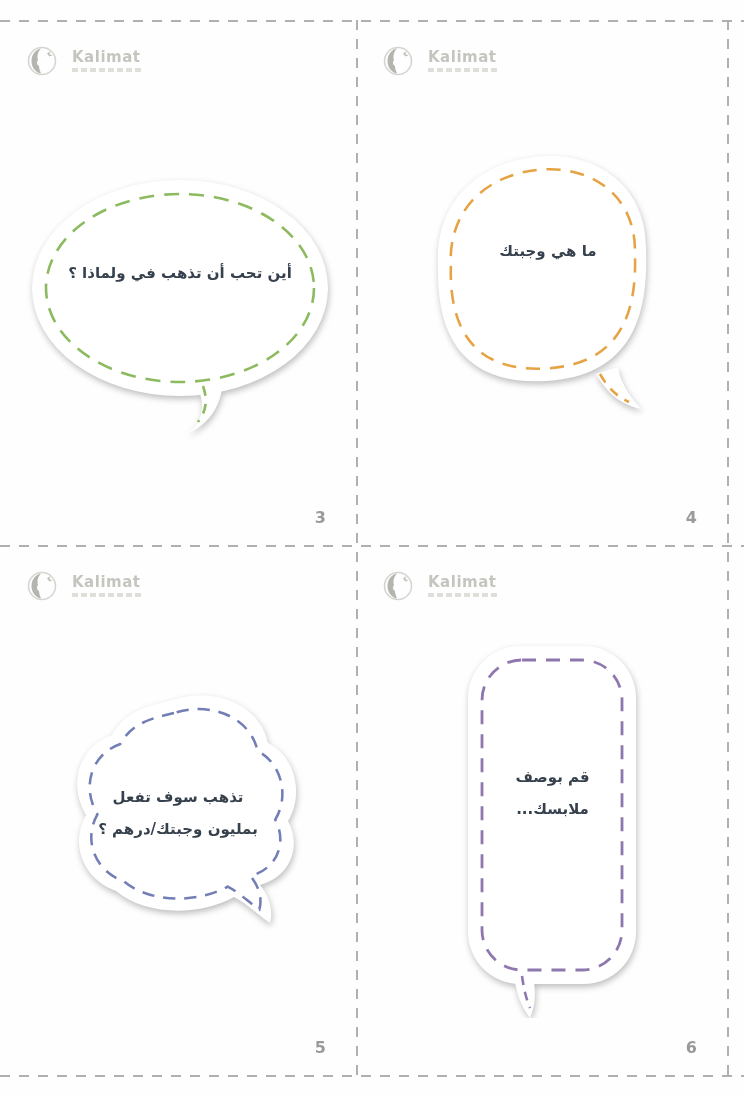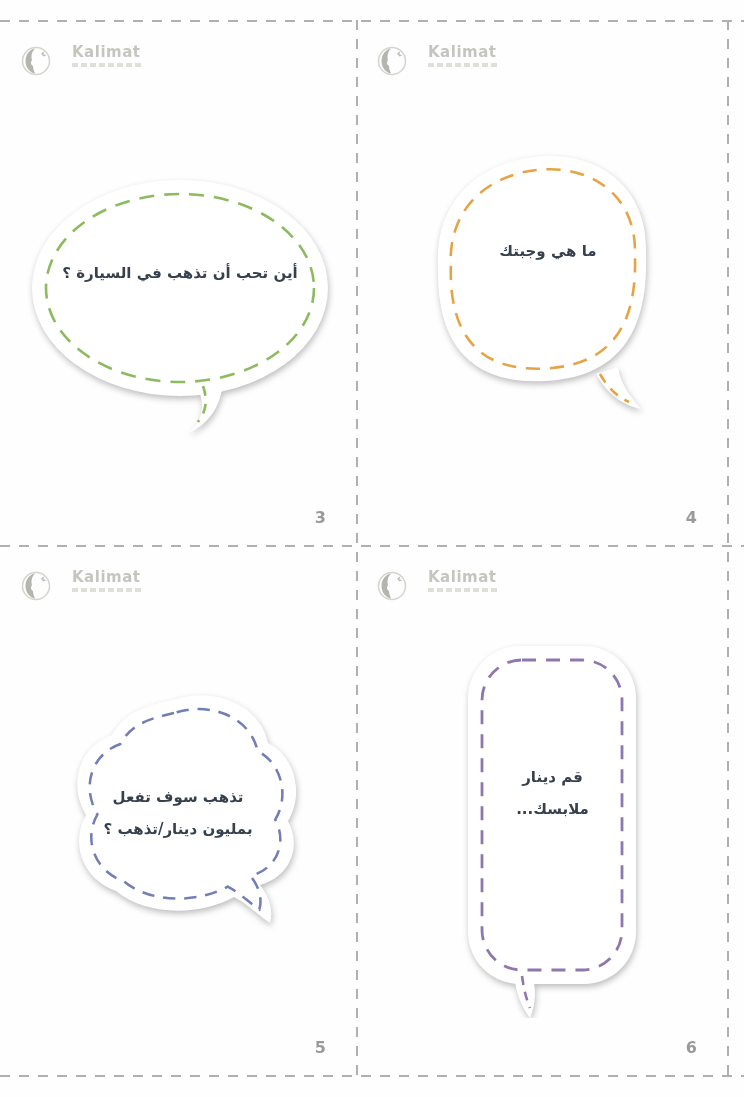--- a/index.html
+++ b/index.html
@@ -19,21 +19,21 @@
     position:absolute;top:20px;height:1056px;width:2px;
     background:repeating-linear-gradient(180deg,#b0b0b0 0 10px,transparent 10px 19px);
   }
   
   .card{position:absolute;}
   .card-1{left:0;top:20px;width:356px;height:525px;}
   .card-2{left:356px;top:20px;width:371px;height:525px;}
   .card-3{left:0;top:545px;width:356px;height:530px;}
   .card-4{left:356px;top:545px;width:371px;height:530px;}
   
-  .logo{position:absolute;left:20px;top:25px;display:flex;gap:20px;opacity:.85;}
+  .logo{position:absolute;left:26px;top:25px;display:flex;align-items:center;gap:14px;opacity:.85;}
   .logo-txt{display:flex;flex-direction:column;}
   .logo-name{font-size:15px;font-weight:bold;color:#bcbcb5;letter-spacing:.5px;line-height:15px;}
   .logo-tagline{margin-top:3px;width:72px;height:4px;
     background:repeating-linear-gradient(90deg,#dadad4 0 6px,transparent 6px 9px);}
   
   .bubble{position:absolute;}
   .bubble .white{filter:drop-shadow(1px 3px 3px rgba(110,110,110,.45));}
   
   .btext{
     position:absolute;direction:rtl;text-align:center;
@@ -72,21 +72,21 @@
     <svg class="bubble" style="left:20px;top:150px" width="320" height="270" viewBox="0 0 320 270">
       <g class="white" fill="#ffffff">
         <ellipse cx="160" cy="118" rx="148" ry="108"></ellipse>
         <path d="M178,218 C186,238 182,252 168,263 C188,255 199,238 202,219 Z"></path>
       </g>
       <ellipse cx="160" cy="118" rx="134" ry="94" fill="none" stroke-width="2.6" stroke-dasharray="15 10" stroke="#8CBA5E"></ellipse>
       <path d="M183,216 C188,230 186,242 178,252" fill="none" stroke-width="2.6" stroke-dasharray="10 8" stroke="#8CBA5E"></path>
     </svg>
 
     <div class="btext" style="left:20px;top:237px;width:320px">
-      <div>أين تحب أن تذهب في السيارة ؟</div>
+      <div>أين تحب أن تذهب في ولماذا ؟</div>
     </div>
 
     <div class="num">3</div>
   </div>
 
   <div class="card card-2">
     <div class="logo">
       <svg width="32" height="32" viewBox="0 0 32 32">
         <circle cx="16" cy="16" r="13.5" fill="none" stroke="#cfcfc9" stroke-width="1.6"></circle>
         <path d="M15,3.5 C9.5,4.5 5.5,9.5 5.5,16 C5.5,22.5 9.5,27.5 15,28.5 C13.8,25.5 13,23 13,21 C11,20 10.3,16.8 12,15.2 C10.8,10.5 12,6.5 15,3.5 Z" fill="#a9a9a3"></path>
@@ -129,21 +129,21 @@
 
     <svg class="bubble" style="left:48px;top:140px" width="260" height="250" viewBox="0 0 260 250">
       <g class="white" fill="#ffffff">
         <path d="M128,14 C168,2 212,20 220,58 C248,72 256,110 240,136 C254,162 242,192 212,200 C220,210 226,224 222,238 C210,230 198,218 186,212 C150,232 96,230 68,206 C34,194 22,158 38,130 C20,100 30,62 64,50 C78,24 104,20 128,14 Z"></path>
       </g>
       <path d="M128,14 C168,2 212,20 220,58 C248,72 256,110 240,136 C254,162 242,192 212,200 C220,210 226,224 222,238 C210,230 198,218 186,212 C150,232 96,230 68,206 C34,194 22,158 38,130 C20,100 30,62 64,50 C78,24 104,20 128,14 Z" transform="translate(16,15) scale(0.88)" fill="none" stroke-width="2.9" stroke-dasharray="14 10" stroke="#727EB5"></path>
     </svg>
 
     <div class="btext" style="left:48px;top:236px;width:260px">
       <div>تذهب سوف تفعل</div>
-      <div>بمليون دينار/تذهب ؟</div>
+      <div>بمليون وجبتك/درهم ؟</div>
     </div>
 
     <div class="num">5</div>
   </div>
 
   <div class="card card-4">
     <div class="logo">
       <svg width="32" height="32" viewBox="0 0 32 32">
         <circle cx="16" cy="16" r="13.5" fill="none" stroke="#cfcfc9" stroke-width="1.6"></circle>
         <path d="M15,3.5 C9.5,4.5 5.5,9.5 5.5,16 C5.5,22.5 9.5,27.5 15,28.5 C13.8,25.5 13,23 13,21 C11,20 10.3,16.8 12,15.2 C10.8,10.5 12,6.5 15,3.5 Z" fill="#a9a9a3"></path>
@@ -158,20 +158,20 @@
     <svg class="bubble" style="left:104px;top:95px" width="185" height="378" viewBox="0 0 185 378">
       <g class="white" fill="#ffffff">
         <rect x="8" y="6" width="168" height="338" rx="52"></rect>
         <path d="M54,334 C56,354 61,366 70,378 C77,361 75,348 73,336 Z"></path>
       </g>
       <rect x="22" y="20" width="140" height="310" rx="40" fill="none" stroke-width="2.8" stroke-dasharray="14 10" stroke="#8E77AE"></rect>
       <path d="M62,336 C64,350 66,358 70,368" fill="none" stroke-width="2.6" stroke-dasharray="9 7" stroke="#8E77AE"></path>
     </svg>
 
     <div class="btext" style="left:104px;top:216px;width:185px">
-      <div>قم دينار</div>
+      <div>قم بوصف</div>
       <div>ملابسك...</div>
     </div>
 
     <div class="num">6</div>
   </div>
 
 </div>
 
 </body></html>

